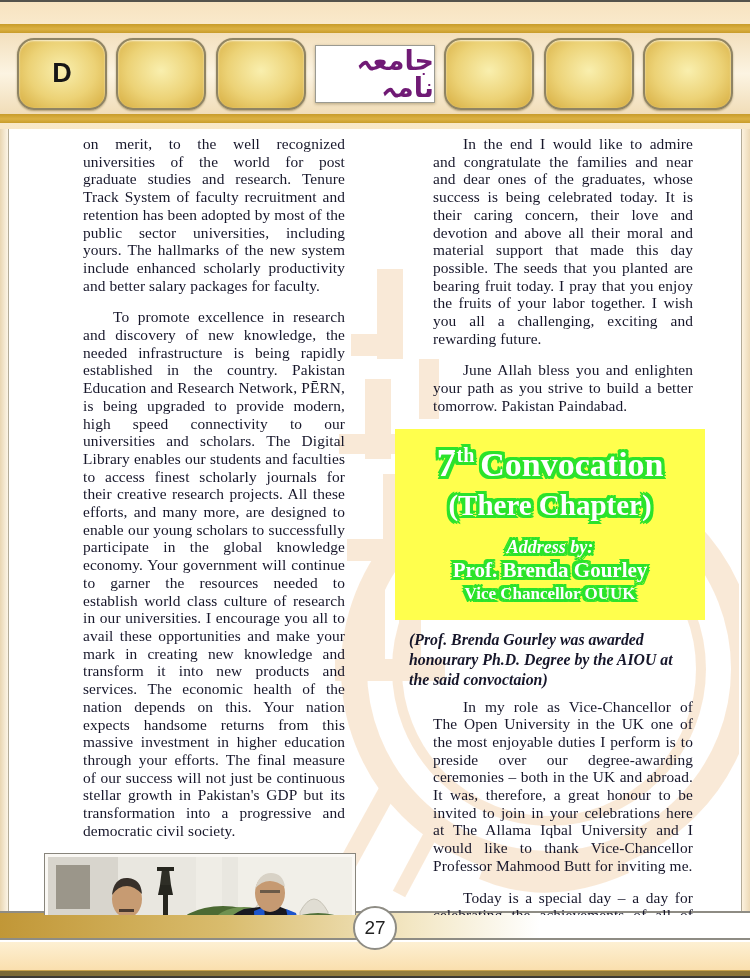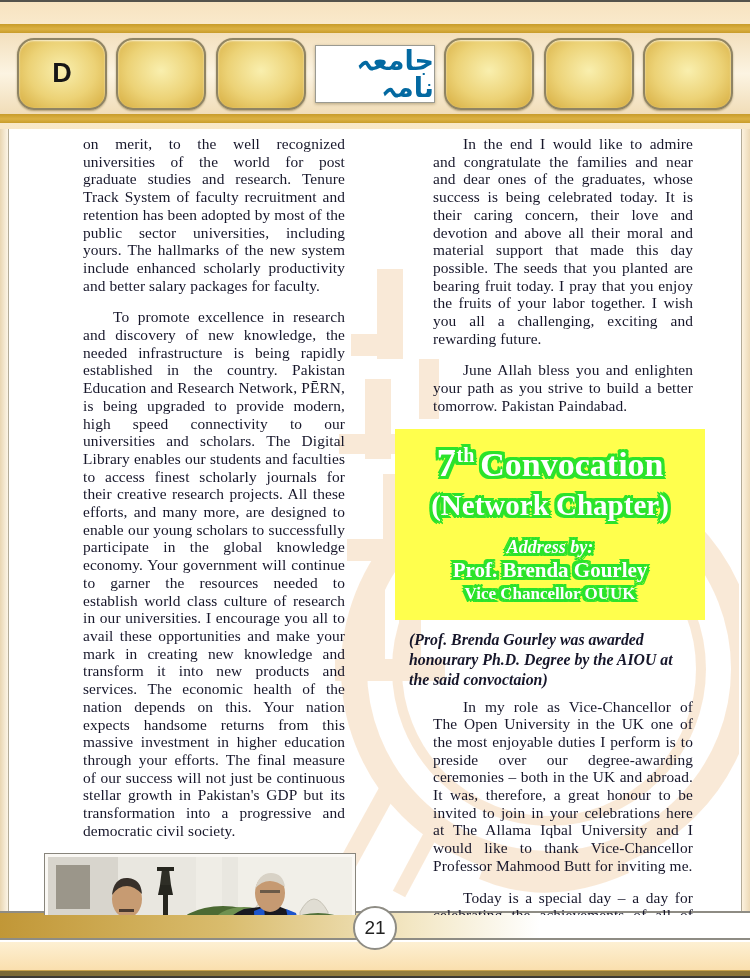--- a/index.html
+++ b/index.html
@@ -37,21 +37,21 @@
     font-family:"Liberation Sans", sans-serif; font-weight:bold;
     font-size:27px; color:#161616; cursor:pointer;
   }
   .urdu-box {
     width:120px; height:58px; background:#ffffff;
     border:1px solid #9a9a92; box-shadow:0 1px 3px rgba(90,70,20,.4);
     display:flex; align-items:center; justify-content:center;
   }
   .urdu-title {
     font-family:"DejaVu Sans", sans-serif; direction:rtl;
-    font-size:27px; font-weight:bold; color:#0369a1; line-height:1;
+    font-size:27px; font-weight:bold; color:#701a75; line-height:1;
   }
 
   
   .main {
     position:absolute; top:127px; left:0; width:750px; height:786px;
     background:linear-gradient(to right, #e9d6b2 0%, #fdf6e8 1.1%, #ffffff 2.2%,
                                #ffffff 97.6%, #fdf3e0 98.9%, #ecd9b6 100%);
     overflow:hidden;
   }
   .main-inner {
@@ -237,39 +237,39 @@
 
           </div>
         </div>
 
         <div class="col">
           <p class="indent">In the end I would like to admire and congratulate the families and near and dear ones of the graduates, whose success is being celebrated today. It is their caring concern, their love and devotion and above all their moral and material support that made this day possible. The seeds that you planted are bearing fruit today. I pray that you enjoy the fruits of your labor together. I wish you all a challenging, exciting and rewarding future.</p>
           <p class="indent">June Allah bless you and enlighten your path as you strive to build a better tomorrow. Pakistan Paindabad.</p>
 
           <div class="banner">
             <div class="b-line1"><span class="b-7">7</span><sup>th</sup><span>Convocation</span></div>
-            <div class="b-line2">(Network Chapter)</div>
+            <div class="b-line2">(There Chapter)</div>
             <div class="b-line3">Address by:</div>
             <div class="b-line4">Prof. Brenda Gourley</div>
             <div class="b-line5">Vice Chancellor OUUK</div>
           </div>
 
           <div class="note">(Prof. Brenda Gourley was awarded honourary Ph.D. Degree by the AIOU at the said convoctaion)</div>
 
           <p class="indent">In my role as Vice-Chancellor of The Open University in the UK one of the most enjoyable duties I perform is to preside over our degree-awarding ceremonies – both in the UK and abroad. It was, therefore, a great honour to be invited to join in your celebrations here at The Allama Iqbal University and I would like to thank Vice-Chancellor Professor Mahmood Butt for inviting me.</p>
           <p class="indent">Today is a special day – a day for celebrating the achievements of all of you who are graduating – and I am delighted to add my personal congratulations to those of your University and of your family and friends. You graduates should be very proud of what you have achieved. There is no doubt that your long journey to today's celebration will have been demanding.</p>
         </div>
 
       </div>
     </div>
   </div>
 
   <div class="footer">
     <div class="footer-bar">
       <div class="page-circle">
-        <span>21</span>
+        <span>27</span>
       </div>
     </div>
     <div class="footer-cream"></div>
     <div class="footer-dark"></div>
   </div>
 
 </div>
 
 </body></html>

